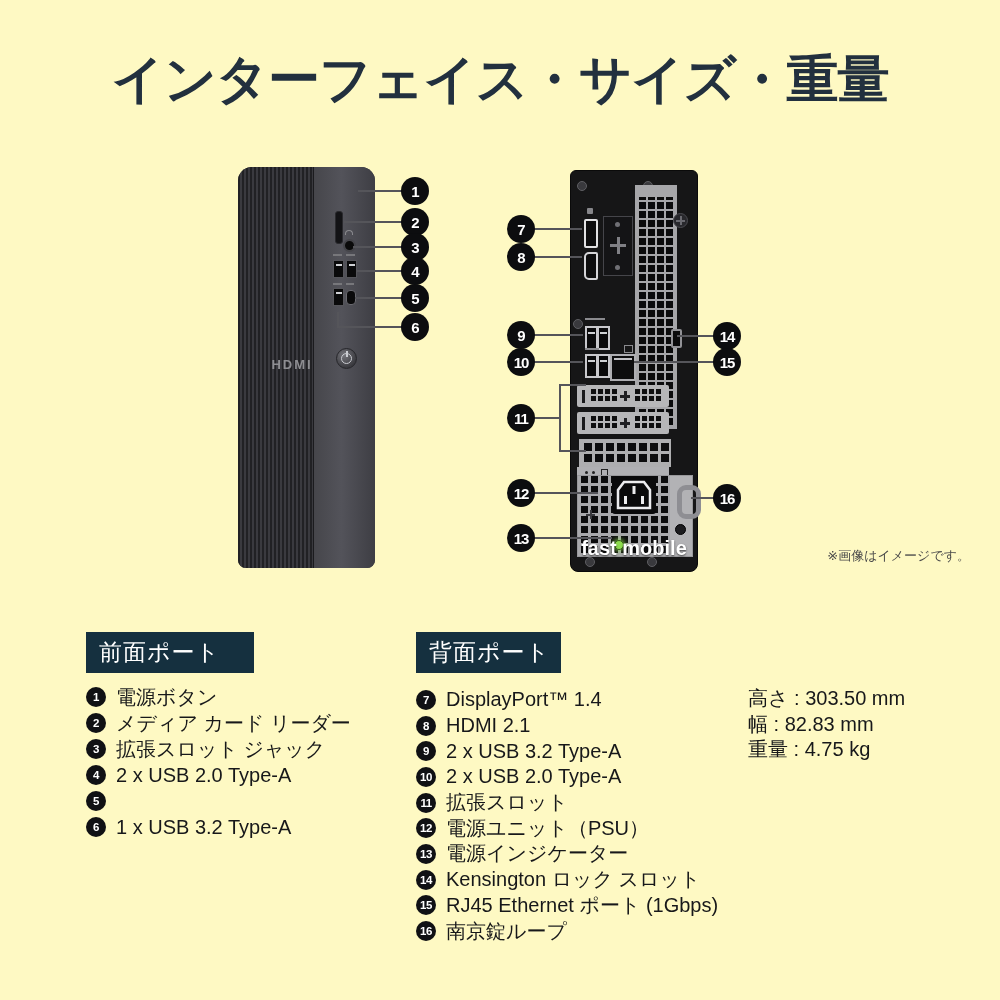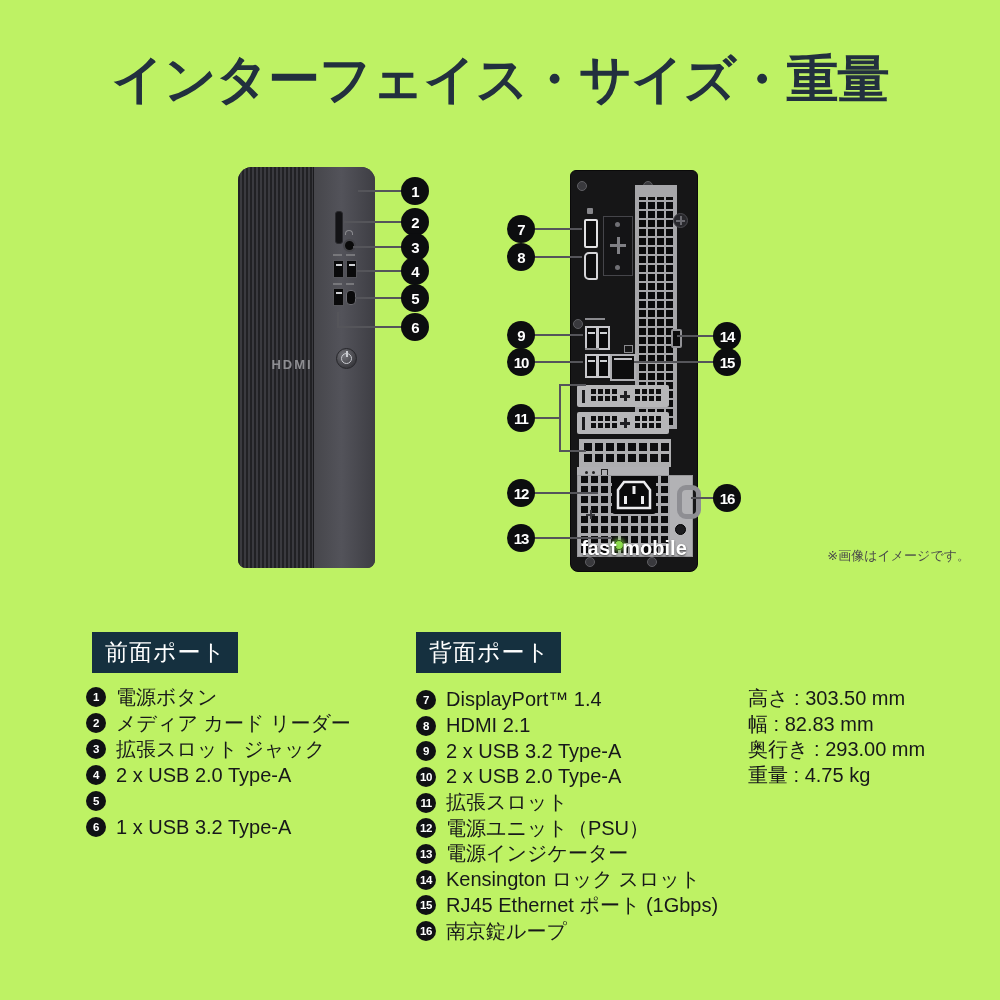--- a/index.html
+++ b/index.html
@@ -1,16 +1,16 @@
 <!DOCTYPE html>
 <html><head>
 <meta charset="utf-8">
 <style>
   html,body{margin:0;padding:0;background:#fff;}
-  .canvas{position:relative;width:1000px;height:1000px;background:#bef264;overflow:hidden;
+  .canvas{position:relative;width:1000px;height:1000px;background:#fef9c3;overflow:hidden;
           font-family:"Liberation Sans","DejaVu Sans",sans-serif;color:#17181a;}
 
   
   .title{position:absolute;left:0;right:0;top:42px;height:74px;line-height:74px;
          text-align:center;font-size:52px;font-weight:600;letter-spacing:-1px;color:#22303e;}
 
   .img-note{position:absolute;right:30px;top:547px;font-size:13px;color:#4a4a4a;}
 
   
   .co{position:absolute;width:28px;height:28px;border-radius:50%;background:#0c0d0f;color:#fff;
@@ -106,21 +106,21 @@
   .blackscrew{position:absolute;right:6px;top:48px;width:9px;height:9px;border-radius:50%;
               background:#1c1c1f;border:1px solid #000;}
   .loop{position:absolute;left:106px;top:314px;width:14px;height:24px;border:5px solid #8e8e93;
         border-radius:9px;background:transparent;z-index:4;}
   .watermark{position:absolute;left:10px;top:366px;width:106px;text-align:center;font-size:20px;
              font-weight:bold;color:#ffffff;text-shadow:0 1px 2px rgba(0,0,0,.65);z-index:5;white-space:nowrap;}
 
   
   .hdr{position:absolute;height:41px;background:#15303f;color:#fff;font-size:23px;
        display:flex;align-items:center;padding-left:13px;letter-spacing:1px;box-sizing:border-box;}
-  .hdr-front{left:92px;top:632px;width:146px;}
+  .hdr-front{left:86px;top:632px;width:168px;}
   .hdr-rear{left:416px;top:632px;width:145px;}
   .hdr-size{left:748px;top:632px;width:139px;}
   .rows{position:absolute;display:flex;flex-direction:column;}
   .rows-front{left:86px;top:684px;}
   .rows-rear{left:416px;top:687px;}
   .rows-size{left:748px;top:686px;}
   .row{display:flex;align-items:center;height:26px;gap:10px;font-size:20px;color:#17181a;white-space:nowrap;}
   .rows-rear .row{height:25.7px;}
   .rows-size .row{height:25.6px;}
   .b{width:20px;height:20px;min-width:20px;border-radius:50%;background:#101114;color:#fff;
@@ -322,17 +322,16 @@
       </div>
     <div class="row">
         <span class="b">16</span>
         <span>南京錠ループ</span>
       </div>
   </div>
 
   <div class="rows rows-size">
     <div class="row">高さ : 303.50 mm</div>
     <div class="row">幅 : 82.83 mm</div>
-    <div class="row">奥行き : 293.00 mm</div>
     <div class="row">重量 : 4.75 kg</div>
   </div>
 
 </div>
 
 </body></html>

